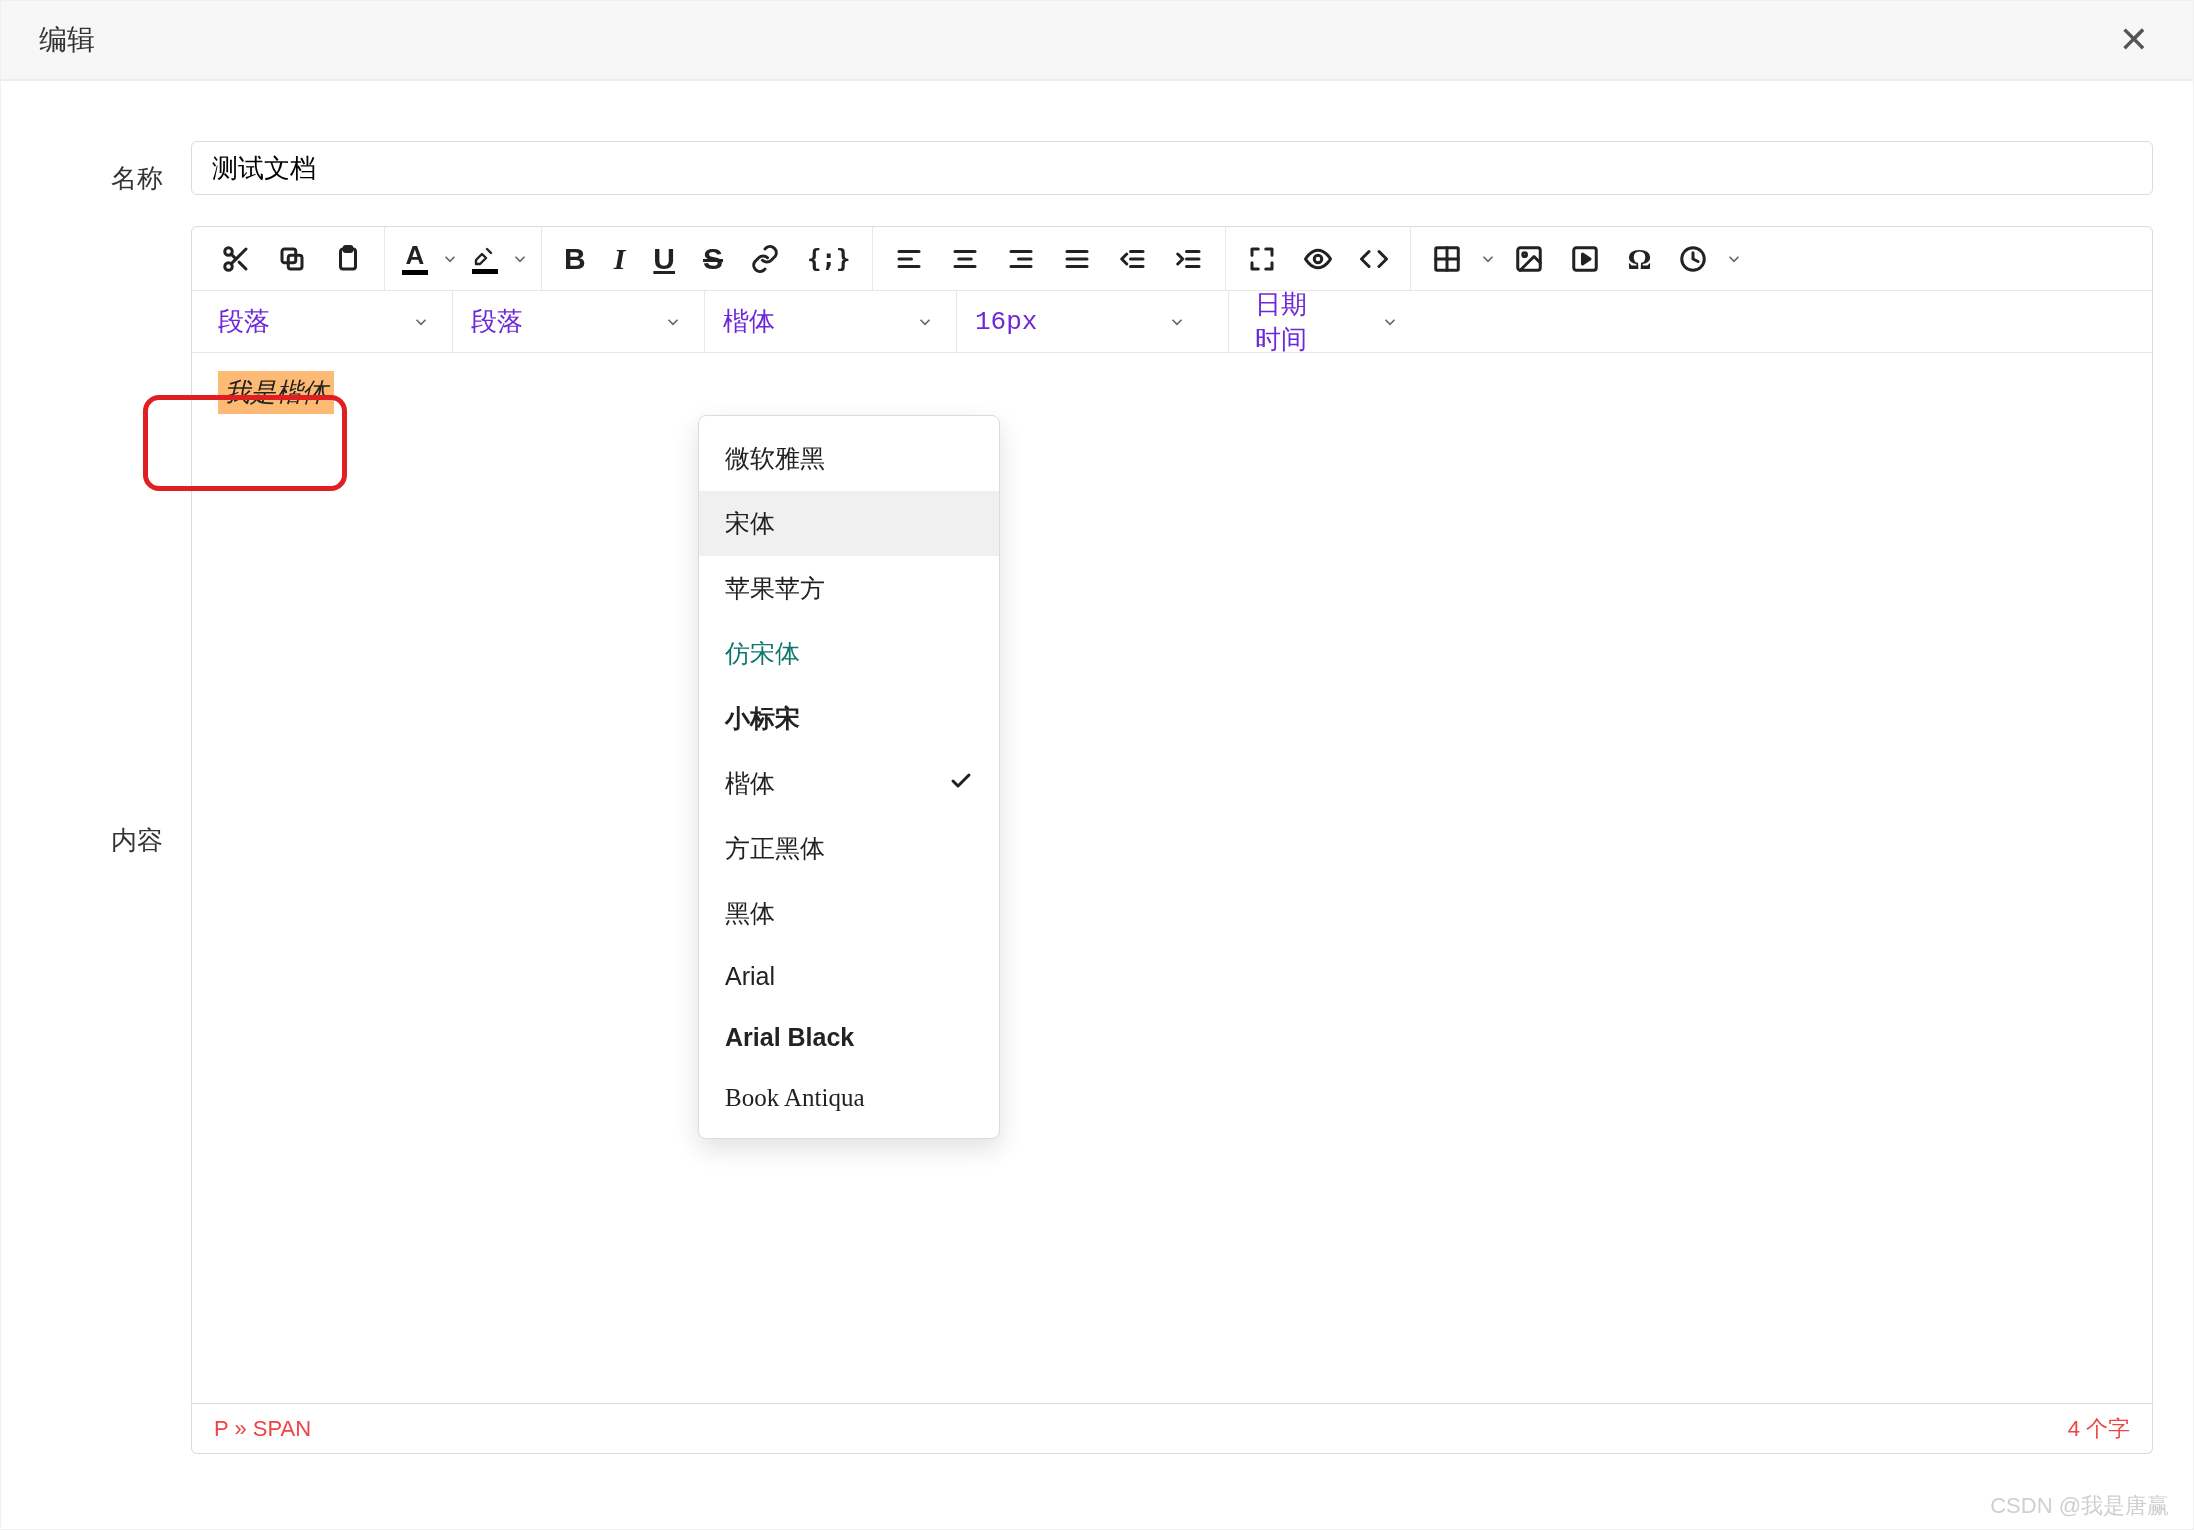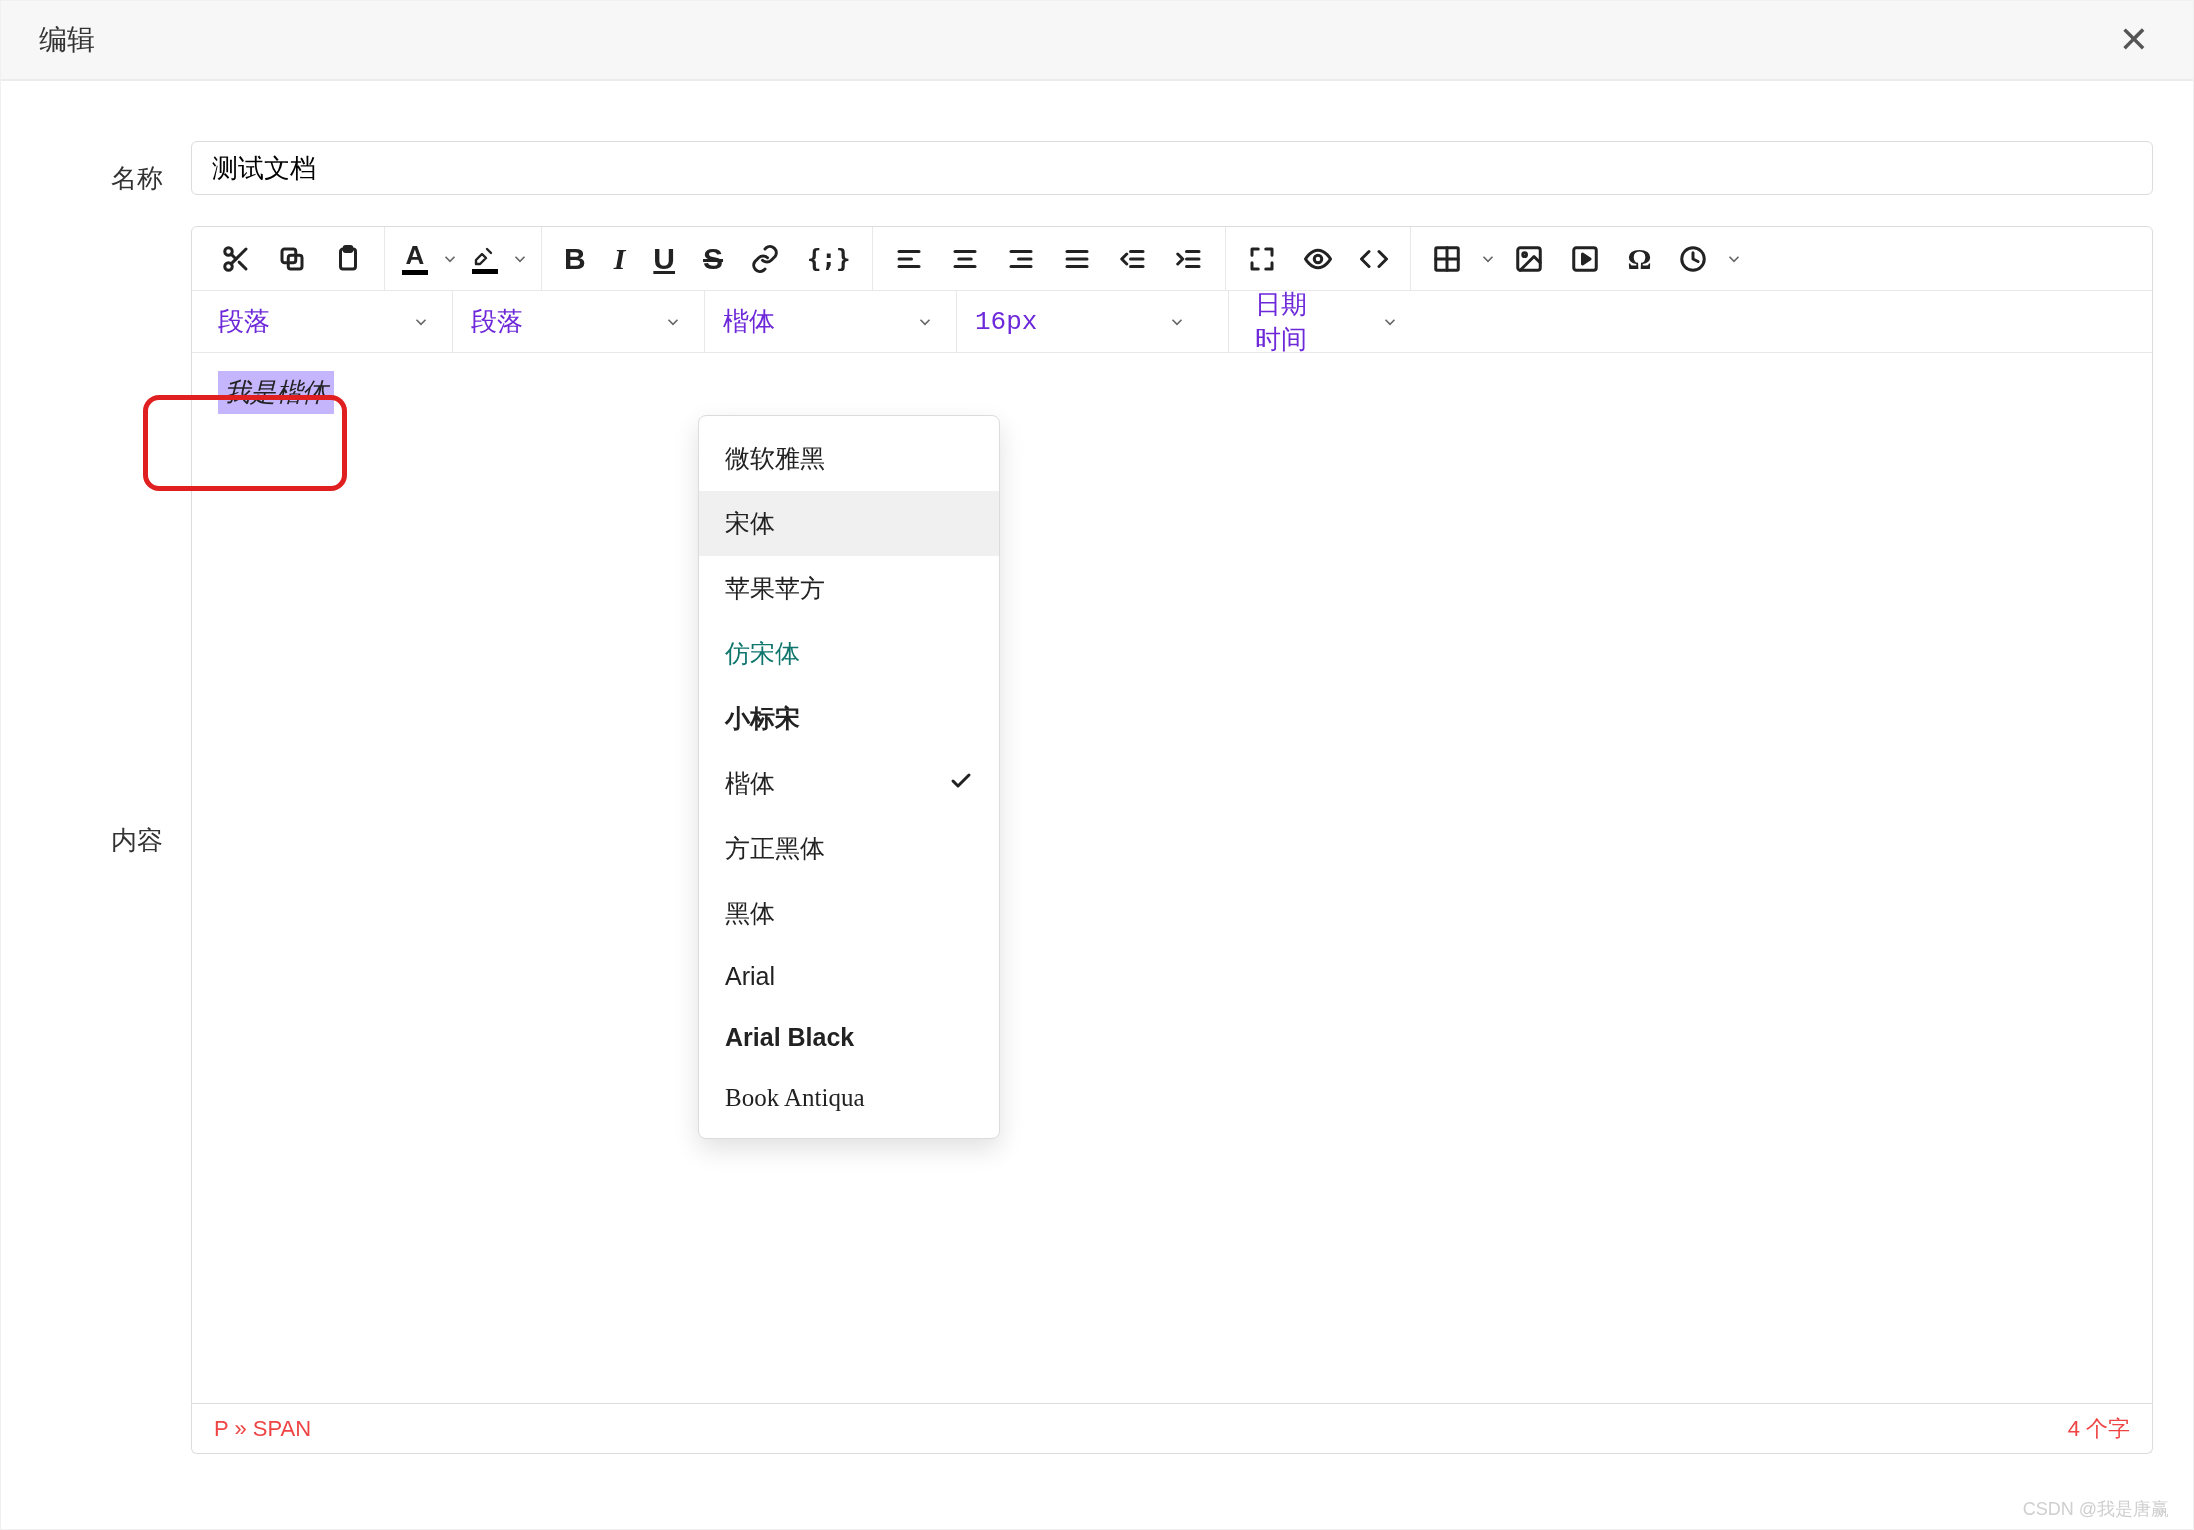--- a/index.html
+++ b/index.html
@@ -49,21 +49,21 @@
   .tb-select {
     display: flex; align-items: center; justify-content: space-between;
     height: 100%; padding: 0 18px; cursor: pointer; font-size: 26px; color: #6d28d9; font-family: Liberation Mono, monospace;
   }
   .tb-select .chev { margin-left: 10px; }
   .date-select { border-left: 1.5px solid #e8e8e8; padding-left: 26px; gap: 39px; }
   .editor-area {
     height: 1050px; padding: 18px 26px; position: relative; overflow: auto;
   }
   .sel-text {
-    display: inline-block; background: #c4b5fd; font-family: KaiTi, STKaiti, serif;
+    display: inline-block; background: #fdba74; font-family: KaiTi, STKaiti, serif;
     font-size: 26px; padding: 4px 6px; font-style: italic;
   }
   .red-box {
     position: absolute; border: 5px solid #e02020; border-radius: 16px;
     pointer-events: none;
   }
   .red-box.text-hl { left: 142px; top: 394px; width: 204px; height: 96px; }
   .red-box.font-hl { left: 697px; top: 740px; width: 302px; height: 58px; }
   .statusbar {
     height: 50px; border: 1.5px solid #dcdcdc; border-top: none; border-radius: 0 0 6px 6px;
@@ -80,21 +80,21 @@
     z-index: 20;
   }
   .dd-item {
     display: flex; align-items: center; justify-content: space-between;
     padding: 16px 26px; font-size: 25px; cursor: pointer; color: #222;
   }
   .dd-item:hover, .dd-item.hover { background: #f0f0f0; }
   .dd-item.disabled { color: #0f766e; }
   .dd-item .check svg { width: 24px; height: 24px; stroke: #222; fill: none; stroke-width: 3; stroke-linecap: round; stroke-linejoin: round; }
   .watermark {
-    position: absolute; right: 24px; bottom: 8px; font-size: 18px; color: #cfcfcf; margin-left: 32px;
+    position: absolute; right: 24px; bottom: 8px; font-size: 22px; color: #cfcfcf; margin-left: 32px;
   }
 </style>
 </head>
 <body>
 
 <div class="modal">
   <div class="titlebar">
     <span>编辑</span>
     <span class="close-x">✕</span>
   </div>

